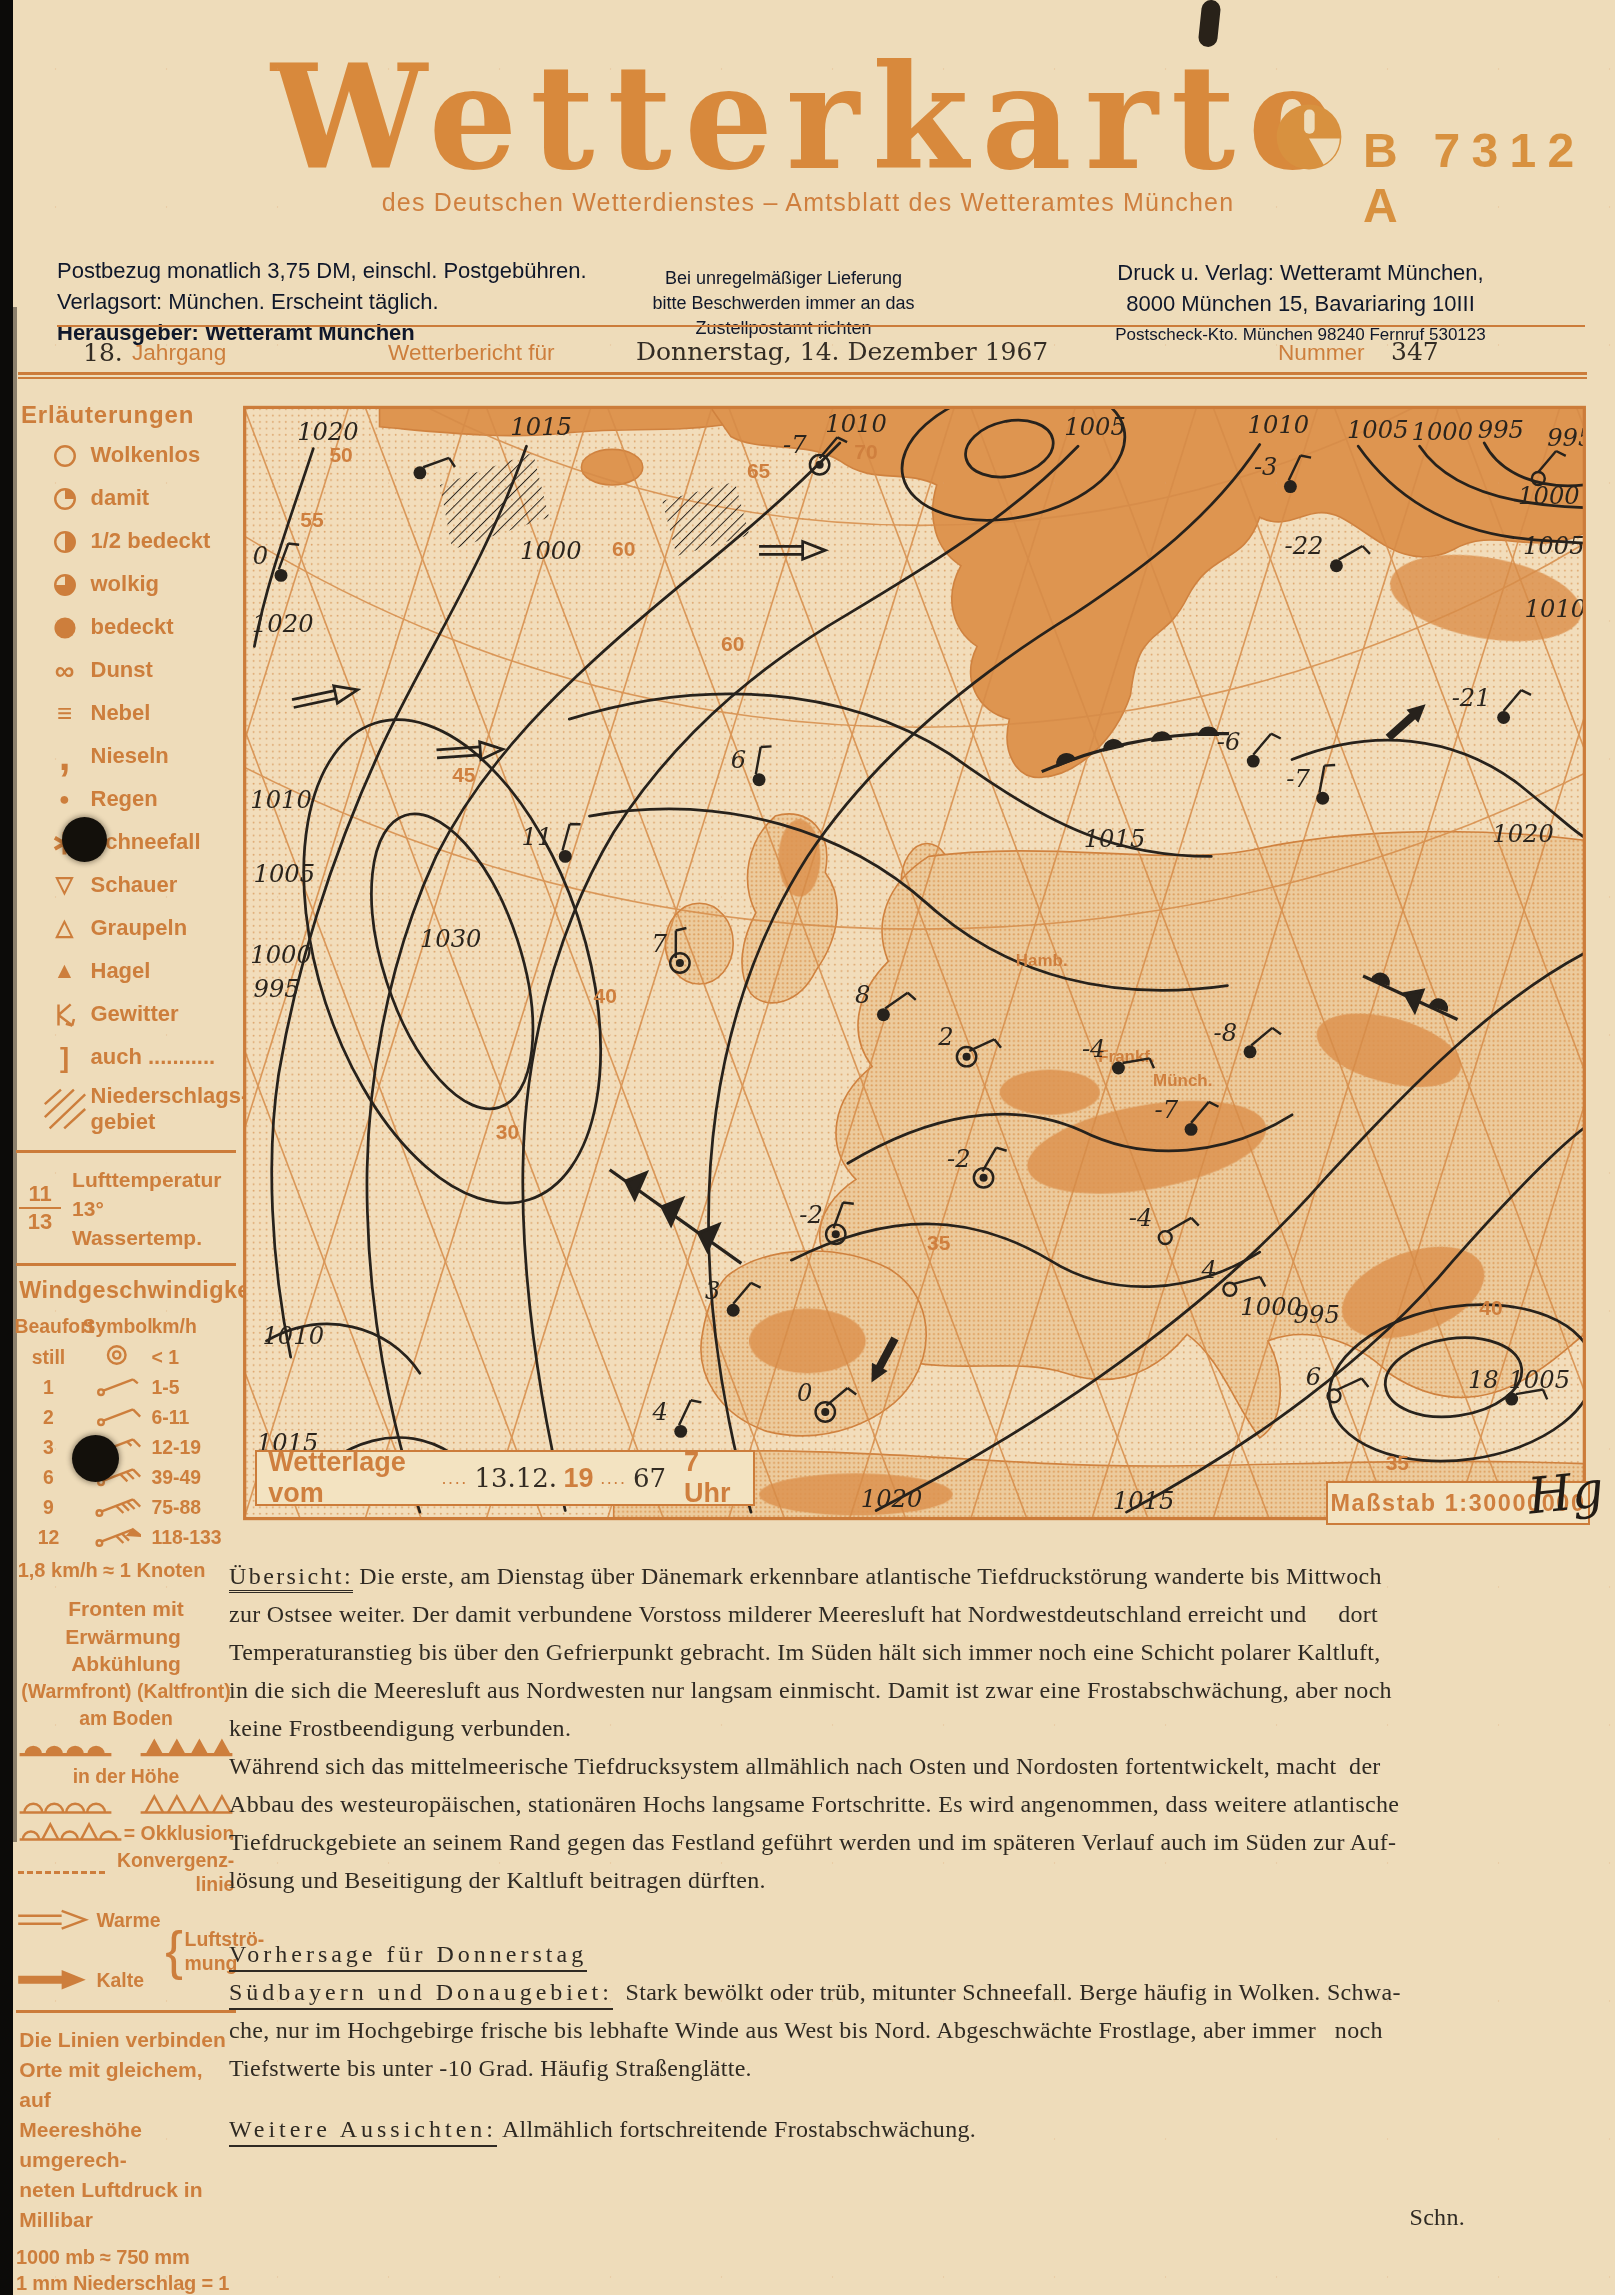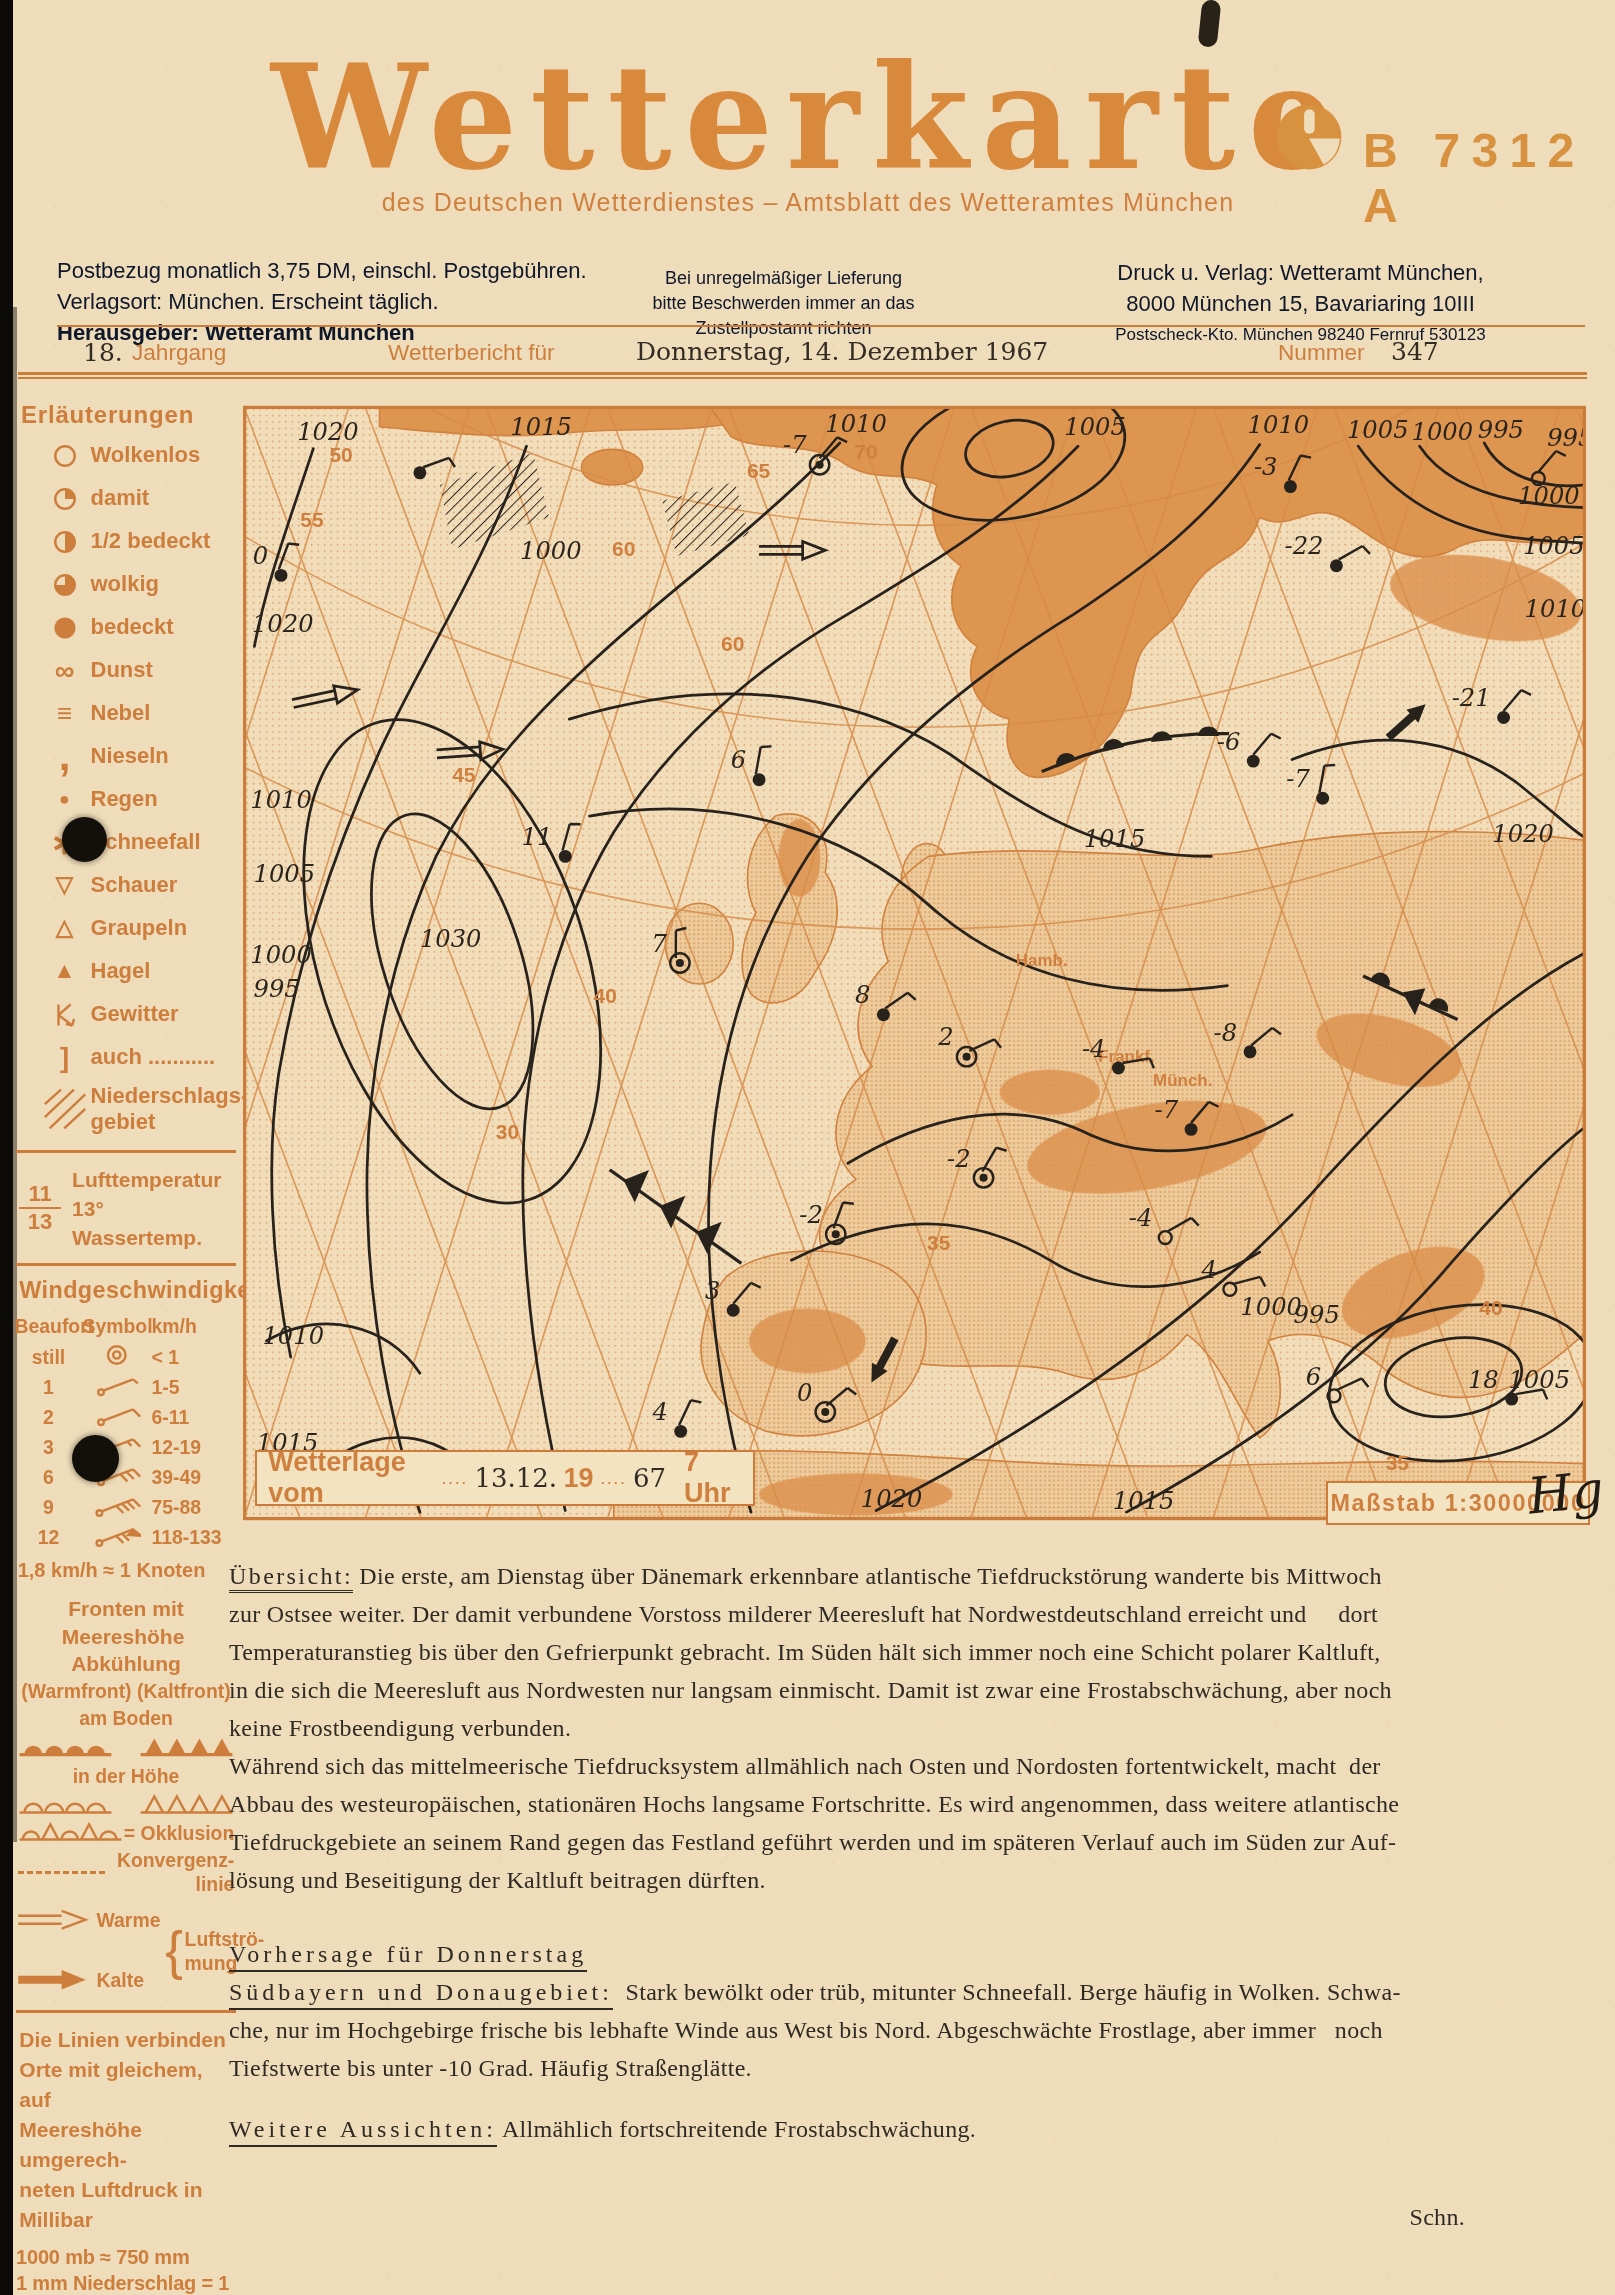--- a/index.html
+++ b/index.html
@@ -298,21 +298,21 @@
               <path d="M50 8 L60 16 L44 15 Z" fill="currentColor"></path>
               <path d="M36 13 L45 22 M29 16 L38 25"></path>
             </svg></span>
         <span class="c3">118-133</span>
         </div>
     </div>
     <div class="windnote">1,8 km/h  ≈  1 Knoten</div>
 
     <div class="fr-c" style="margin-top:13px;">Fronten mit</div>
     <div class="fr-c">
-      <span>Meereshöhe</span>&nbsp;
+      <span>Erwärmung</span>&nbsp;
       <span>Abkühlung</span></div>
     <div class="fr-c" style="font-size:19.4px;">
       <span>(Warmfront)</span>
       <span>(Kaltfront)</span></div>
     <div class="fr-c fr-sm">am Boden</div>
 
     <div class="fr-row">
       <span><svg width="95" height="21" viewBox="0 0 118 26">
             <path d="M2 23 H116" stroke="currentColor" stroke-width="4"></path>
             <path d="M8 23 a11 11 0 0 1 22 0 Z M34 23 a11 11 0 0 1 22 0 Z M60 23 a11 11 0 0 1 22 0 Z M86 23 a11 11 0 0 1 22 0 Z" fill="currentColor"></path>

